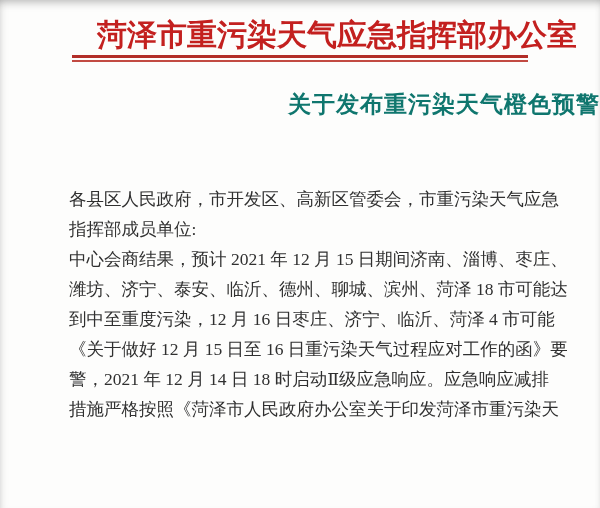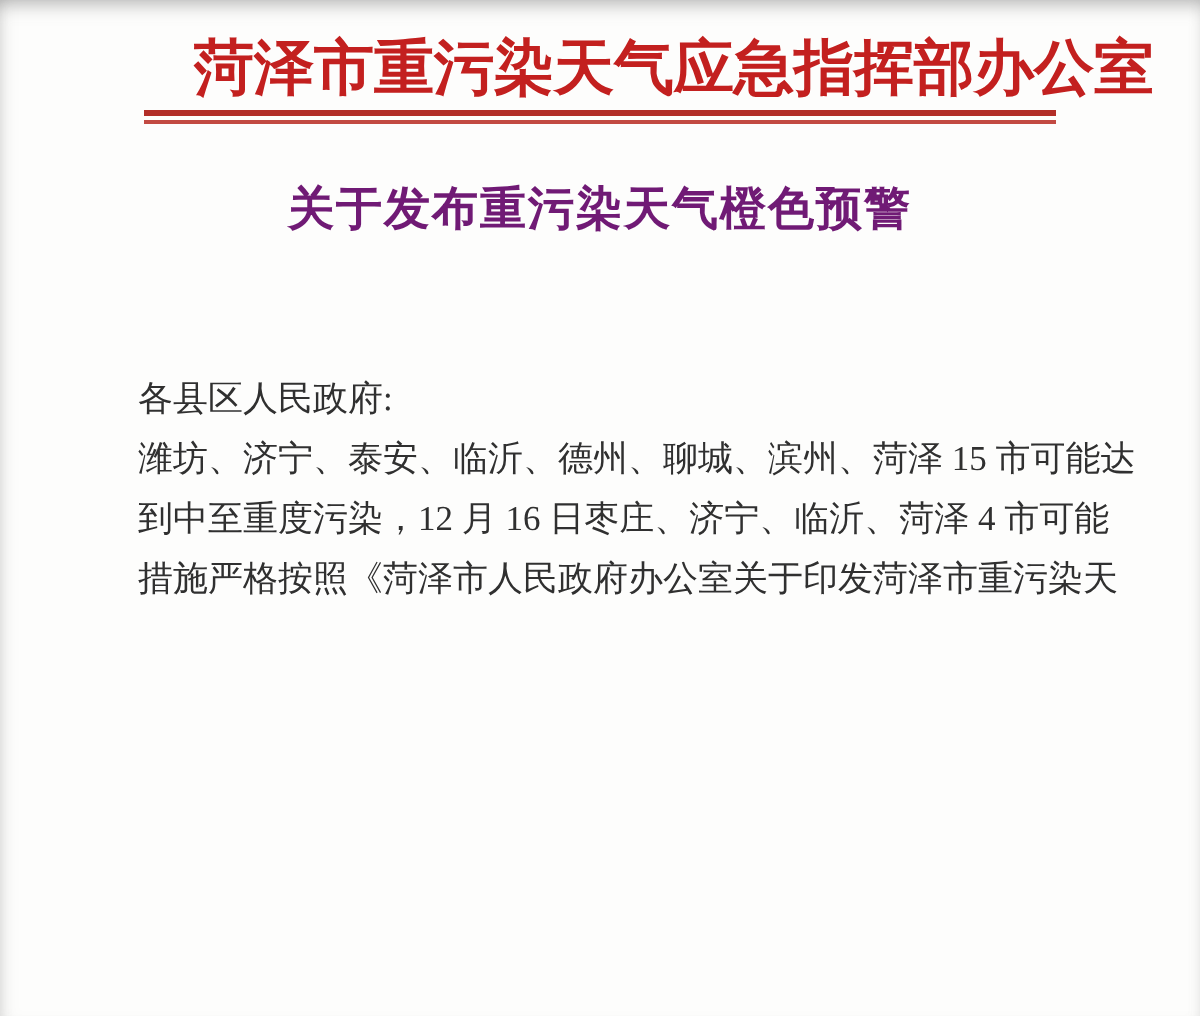--- a/index.html
+++ b/index.html
@@ -52,25 +52,25 @@
     height:2px;
     border-top:3px solid var(--rule-red);
     border-bottom:2px solid #c24a42;
     background:transparent;
   }
   .notice-title{
     position:absolute;
     top:89px;
     left:0;
     width:100%;
-    text-align:center;
+    text-align:right;
     font-size:23px;
     line-height:31px;
     font-weight:bold;
-    color:#701a75;
+    color:#0f766e;
     letter-spacing:1px;
   }
   .notice-body{
     position:absolute;
     top:184px;
     left:69px;
     width:464px;
     font-size:17.5px;
     line-height:30px;
     color:#303030;
@@ -97,19 +97,23 @@
 
   <div class="issuer-header">菏泽市重污染天气应急指挥部办公室</div>
 
   <div class="red-rule"></div>
 
   <div class="notice-title">
     <div>关于发布重污染天气橙色预警</div>
   </div>
 
   <div class="notice-body">
-    <div class="body-line short">各县区人民政府:</div>
-    <div class="body-line">潍坊、济宁、泰安、临沂、德州、聊城、滨州、菏泽 15 市可能达</div>
+    <div class="body-line">各县区人民政府，市开发区、高新区管委会，市重污染天气应急</div>
+    <div class="body-line short">指挥部成员单位:</div>
+    <div class="body-line">中心会商结果，预计 2021 年 12 月 15 日期间济南、淄博、枣庄、</div>
+    <div class="body-line">潍坊、济宁、泰安、临沂、德州、聊城、滨州、菏泽 18 市可能达</div>
     <div class="body-line">到中至重度污染，12 月 16 日枣庄、济宁、临沂、菏泽 4 市可能</div>
+    <div class="body-line">《关于做好 12 月 15 日至 16 日重污染天气过程应对工作的函》要</div>
+    <div class="body-line">警，2021 年 12 月 14 日 18 时启动Ⅱ级应急响应。应急响应减排</div>
     <div class="body-line">措施严格按照《菏泽市人民政府办公室关于印发菏泽市重污染天</div>
   </div>
 
 </div>
 
 </body></html>

